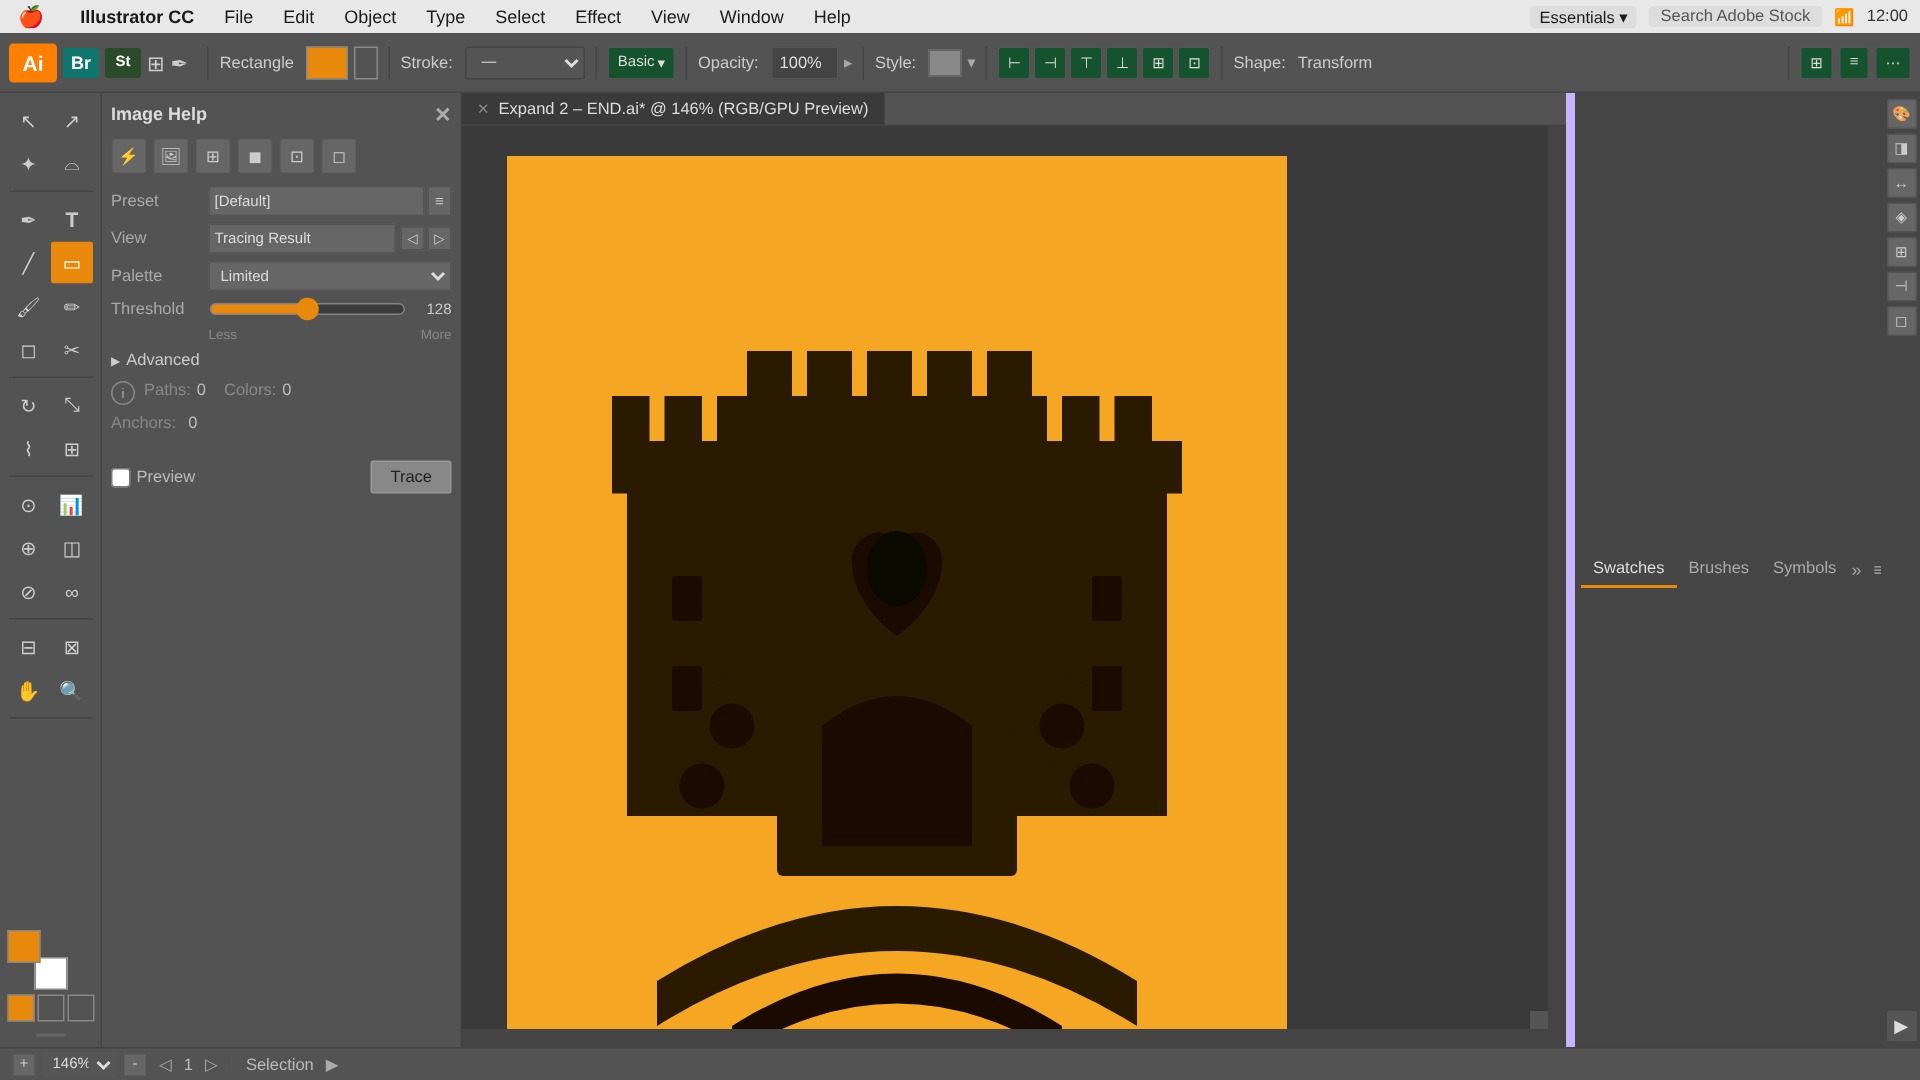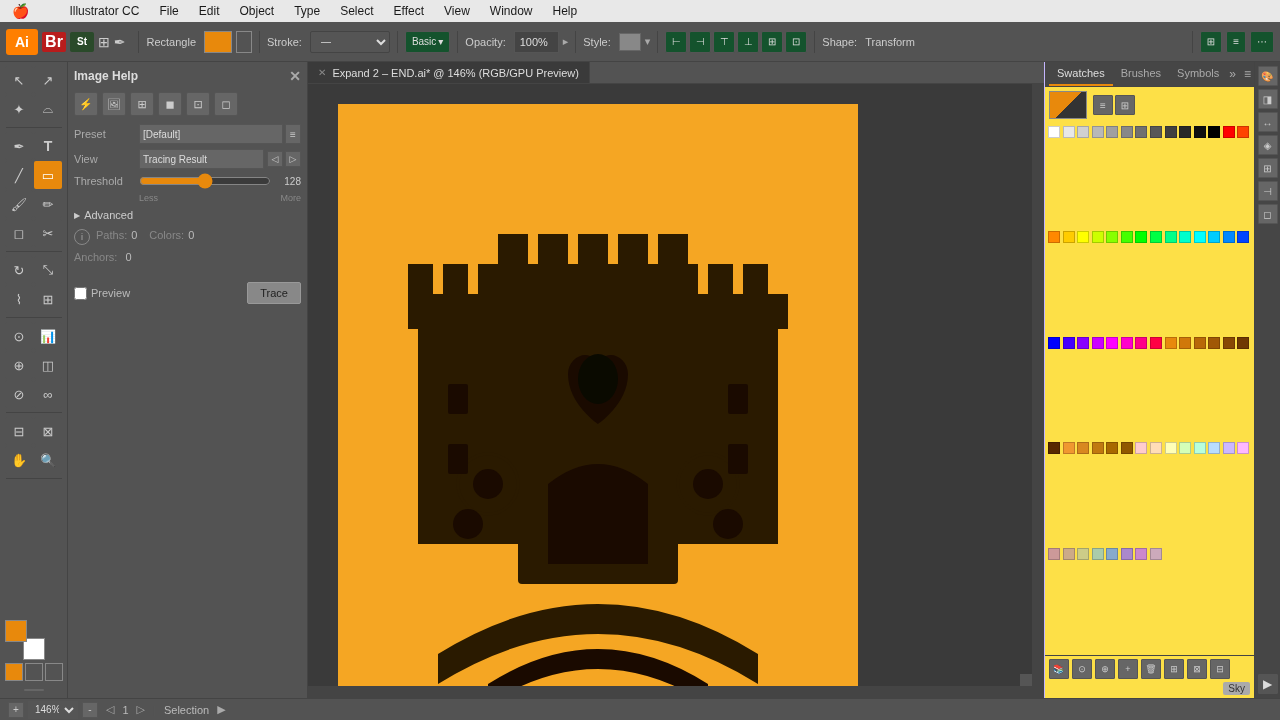--- a/index.html
+++ b/index.html
@@ -340,25 +340,25 @@
       background: #f5a623;
       display: flex;
       align-items: center;
       justify-content: center;
       overflow: hidden;
     }
 
     
     #swatches-panel {
       width: 210px;
-      background: #fde047;
-      border-left: 1px solid #c4b5fd;
+      background: #3b82f6;
+      border-left: 6px solid #c4b5fd;
       flex-shrink: 0;
       display: flex;
-      flex-direction: column;
+      flex-direction: row;
     }
     .swatches-tabs {
       display: flex;
       align-items: center;
       background: #464646;
       border-bottom: 1px solid #444;
       padding: 0 4px;
     }
     .swatch-tab {
       padding: 5px 8px;
@@ -500,37 +500,43 @@
       padding: 0 2px;
       width: 50px;
     }
     .status-sep { color: #555; }
   </style>
 </head>
 <body>
 
 <div id="menubar">
   <span class="menu-item apple-logo">🍎</span>
-  <span class="menu-item" style="font-weight:400;margin-left:16px;">Illustrator CC</span>
+  <span class="menu-item" style="font-weight:700;">Illustrator CC</span>
   <span class="menu-item">File</span>
   <span class="menu-item">Edit</span>
   <span class="menu-item">Object</span>
   <span class="menu-item">Type</span>
   <span class="menu-item">Select</span>
   <span class="menu-item">Effect</span>
   <span class="menu-item">View</span>
   <span class="menu-item">Window</span>
   <span class="menu-item">Help</span>
+  <div class="menu-right">
+    <span class="menu-item" style="background:#ddd;padding:1px 6px;border-radius:3px;">Essentials ▾</span>
+    <span style="background:#ddd;padding:1px 8px;border-radius:3px;color:#555;">Search Adobe Stock</span>
+    <span>📶</span>
+    <span style="color:#333;">12:00</span>
+  </div>
 </div>
 
 <div id="toolbar">
 
   <div style="display:flex;align-items:center;gap:4px;margin-right:6px;">
     <div style="width:32px;height:26px;background:#ff7f00;display:flex;align-items:center;justify-content:center;color:white;font-size:14px;font-weight:bold;border-radius:3px;">Ai</div>
-    <div style="width:24px;height:20px;background:#b91c1c;display:flex;align-items:center;justify-content:center;color:white;font-size:16px;font-weight:bold;border-radius:2px;">Br</div>
+    <div style="width:24px;height:20px;background:#0f766e;display:flex;align-items:center;justify-content:center;color:white;font-size:12px;font-weight:bold;border-radius:2px;">Br</div>
     <div style="width:24px;height:20px;background:#2a4a2a;display:flex;align-items:center;justify-content:center;color:white;font-size:10px;font-weight:bold;border-radius:2px;">St</div>
     <div style="color:#ccc;font-size:14px;cursor:pointer;">⊞</div>
     <div style="color:#ccc;font-size:14px;cursor:pointer;">✒</div>
   </div>
   <div class="toolbar-sep"></div>
 
   <span class="tool-label">Rectangle</span>
   <div class="color-swatch"></div>
   <div style="width:16px;height:22px;border:1px solid #888;background:transparent;cursor:pointer;"></div>
   <div class="toolbar-sep"></div>
@@ -685,20 +691,26 @@
           <option>Tracing Result</option>
         </select>
         <div class="view-arrows">
           <div class="view-arrow-btn">◁</div>
           <div class="view-arrow-btn">▷</div>
         </div>
       </div>
     </div>
 
 
+    <div class="panel-row">
+      <span class="panel-row-label">Palette</span>
+      <select class="panel-select">
+        <option>Limited</option>
+      </select>
+    </div>
 
     <div class="threshold-row">
       <span class="threshold-label">Threshold</span>
       <input type="range" class="threshold-slider" min="0" max="255" value="128" style="">
       <span class="threshold-value">128</span>
     </div>
     <div class="threshold-labels">
       <span>Less</span>
       <span>More</span>
     </div>

